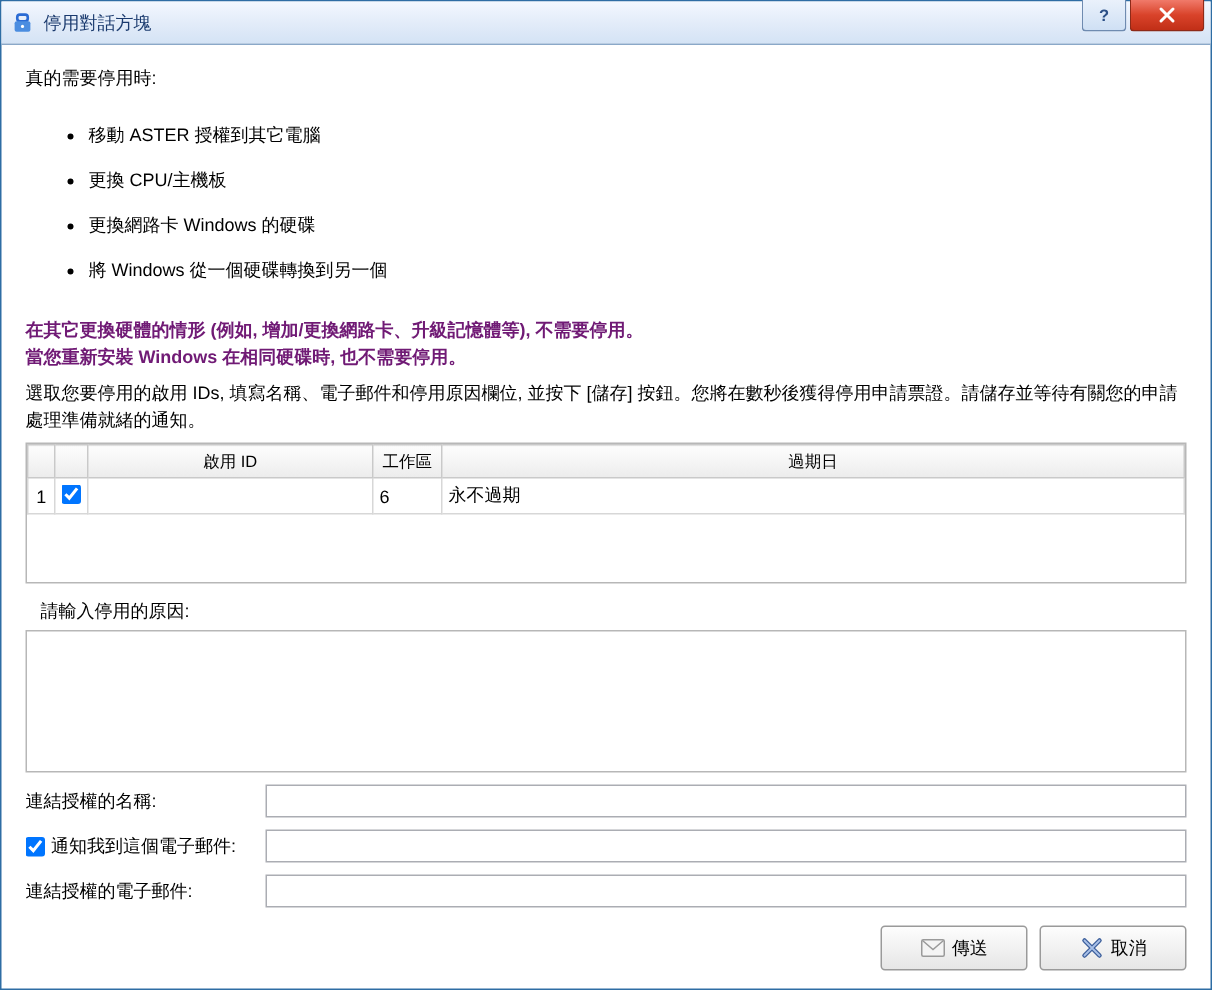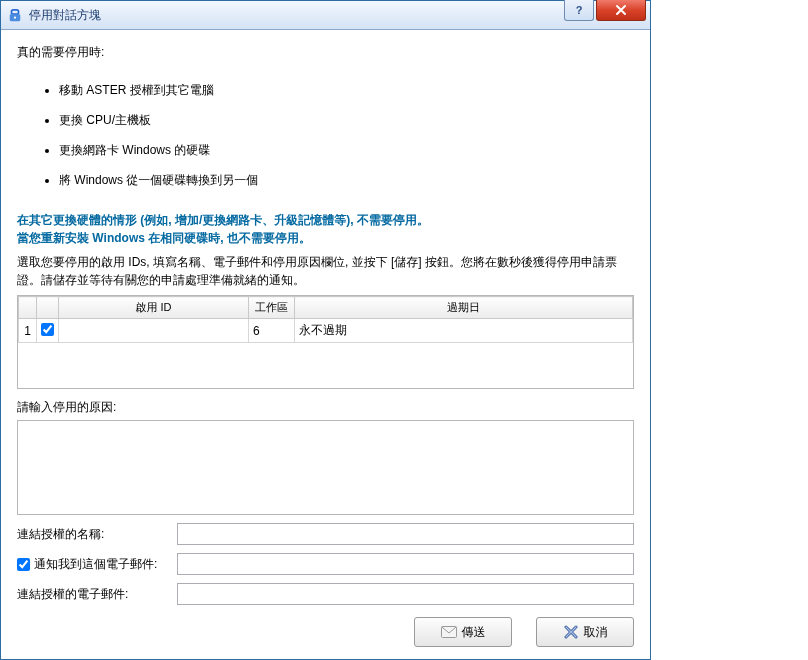--- a/index.html
+++ b/index.html
@@ -1,49 +1,49 @@
 <!DOCTYPE html>
 <html><head>
 <meta charset="utf-8">
 <style>
   html,body{margin:0;padding:0;font-family:"Microsoft JhengHei","PingFang TC","Heiti TC",sans-serif;font-size:12px;color:#000;background:#fff}
-  .window{width:651px;height:660px;box-sizing:border-box;border:1px solid #2e6da4;background:#fff;display:flex;flex-direction:column}
+  .window{width:808px;height:660px;box-sizing:border-box;border:1px solid #2e6da4;background:#fff;display:flex;flex-direction:column}
   
   .titlebar{height:28px;background:linear-gradient(to bottom,#f3f8ff 0%,#e3ecf9 50%,#d4e3f5 100%);border-bottom:1px solid #8aa8c8;display:flex;align-items:center;padding:0 0 0 6px;position:relative}
   .titlebar .app-icon{width:16px;height:16px;margin-right:6px;display:flex;align-items:center;justify-content:center}
   .titlebar .title{color:#1a3a6e;font-size:12px}
   .titlebar .btns{margin-left:auto;display:flex;gap:0;height:100%}
   .tb-btn{width:42px;height:20px;border:1px solid #6f8bb0;border-top:none;margin-top:-1px;background:linear-gradient(to bottom,#eaf1fb,#cfe0f4);display:flex;align-items:center;justify-content:center;border-radius:0 0 3px 3px;margin-right:2px}
   .tb-btn.help{width:28px}
   .tb-btn.close{background:linear-gradient(to bottom,#f07a6a 0%,#d9432a 50%,#c12f17 100%);border-color:#8e2a18;width:48px;margin-right:4px}
   .tb-btn svg{display:block}
   
   .content{flex:1;padding:14px 16px 12px 16px;display:flex;flex-direction:column;box-sizing:border-box;overflow:hidden}
   .heading{font-weight:normal;margin-bottom:6px}
   ul.bullets{margin:2px 0 10px 30px;padding:0}
   ul.bullets li{list-style:disc;margin:12px;padding:0;line-height:1.5}
-  .warn{color:#0369a1;font-weight:bold;line-height:1.5;margin-bottom:6px}
+  .warn{color:#701a75;font-weight:bold;line-height:1.5;margin-bottom:6px}
   .instr{line-height:1.5;margin-bottom:6px}
   
   .grid{border:1px solid #b7b7b7;height:130px;overflow:auto;background:#fff}
   table{border-collapse:collapse;width:100%;table-layout:fixed}
   th{background:linear-gradient(to bottom,#fdfdfd,#ececec);border:1px solid #c9c9c9;font-weight:normal;padding:3px 4px;text-align:center;font-size:11px}
   td{border:1px solid #d7d7d7;padding:3px 4px;vertical-align:middle;font-size:12px;overflow:hidden;white-space:nowrap;text-overflow:ellipsis}
   col.c-num{width:18px}col.c-chk{width:22px}col.c-id{width:190px}col.c-ws{width:46px}
   td.center{text-align:center}
   input[type=checkbox]{margin:0}
   
-  .label{margin:10px 0 4px 0}
+  .label{margin:10px 0 4px 10px}
   .reason-box{border:1px solid #b7b7b7;height:130px;background:#fff;padding:4px;box-sizing:border-box;resize:none;width:100%;font-family:inherit;font-size:12px}
   
   .formrow{display:flex;align-items:center;margin-top:8px}
   .formrow .lbl{width:160px;display:flex;align-items:center;gap:4px}
   .formrow input[type=text]{flex:1;border:1px solid #abadb3;height:20px;padding:0 6px;font-family:inherit;font-size:12px;background:#fff}
   
-  .footer{display:flex;justify-content:flex-end;gap:24px;margin-top:12px}
+  .footer{display:flex;justify-content:flex-end;gap:8px;margin-top:12px}
   .btn{min-width:76px;height:28px;border:1px solid #9a9a9a;border-radius:3px;background:linear-gradient(to bottom,#fdfdfd,#e6e6e6);display:flex;align-items:center;justify-content:center;gap:5px;font-size:12px;padding:0 10px;cursor:pointer}
   .btn .ico{width:16px;height:16px;display:flex;align-items:center;justify-content:center}
 </style>
 </head>
 <body>
 
 <div class="window">
   <div class="titlebar">
     <span class="app-icon">
       <svg width="14" height="14" viewBox="0 0 16 16">

